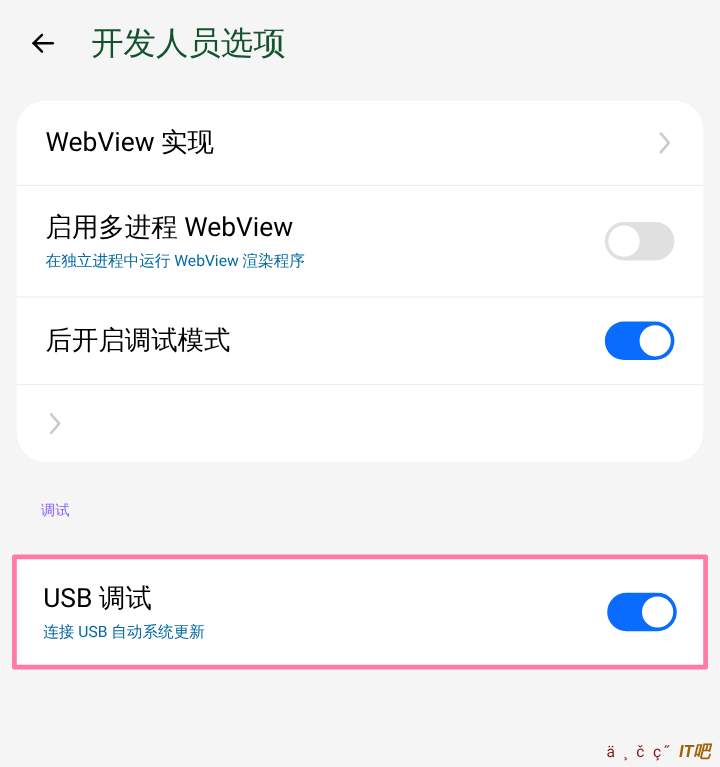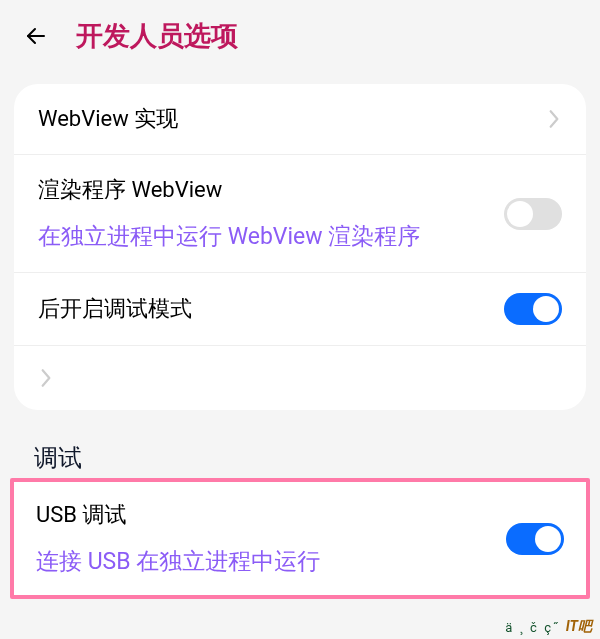--- a/index.html
+++ b/index.html
@@ -28,22 +28,22 @@
       align-items: center;
       justify-content: center;
       margin-right: 24px;
     }
     .back-arrow svg {
       width: 24px;
       height: 24px;
     }
     .header-title {
       font-size: 27px;
-      color: #be185d;
-      font-weight: 700;
+      color: #14532d;
+      font-weight: 400;
     }
     .card {
       background: #fff;
       border-radius: 24px;
       margin: 12px 14px 0 14px;
       overflow: hidden;
     }
     .row {
       display: flex;
       align-items: center;
@@ -56,23 +56,23 @@
     }
     .row-content {
       flex: 1;
     }
     .row-title {
       font-size: 22px;
       color: #000;
       font-weight: 400;
     }
     .row-desc {
-      font-size: 23px;
-      color: #8b5cf6;
-      margin-top: 16px;
+      font-size: 13px;
+      color: #0369a1;
+      margin-top: 4px;
     }
     .chevron {
       width: 16px;
       height: 24px;
       display: flex;
       align-items: center;
       justify-content: center;
       color: #ccc;
     }
     .chevron svg {
@@ -101,23 +101,23 @@
       top: 3px;
       transition: left 0.2s;
     }
     .toggle-off .toggle-knob {
       left: 3px;
     }
     .toggle-on .toggle-knob {
       left: 29px;
     }
     .section-label {
-      font-size: 24px;
-      color: #0f172a;
-      margin: 32px 0 4px 34px;
+      font-size: 12px;
+      color: #8b5cf6;
+      margin: 32px 0 28px 34px;
     }
     .highlighted {
       border: 4px solid #ff7aa8;
       background: #fff;
       margin: 0 10px 0 10px;
       border-radius: 2px;
     }
     .highlighted .row {
       border-bottom: none;
       padding: 18px 22px;
@@ -125,21 +125,21 @@
     .watermark {
       position: absolute;
       bottom: 3px;
       right: 8px;
       display: flex;
       align-items: center;
       gap: 6px;
     }
     .watermark-text {
       font-size: 13px;
-      color: #14532d;
+      color: #7f1d1d;
       letter-spacing: 2px;
     }
     .watermark-logo {
       font-size: 14px;
       color: #a16207;
       font-weight: bold;
       font-style: italic;
     }
   </style>
 </head>
@@ -163,21 +163,21 @@
     </div>
     <div class="chevron">
       <svg viewBox="0 0 10 18" fill="none" stroke="#ccc" stroke-width="2" stroke-linecap="round" stroke-linejoin="round">
         <polyline points="2 2 8 9 2 16"></polyline>
       </svg>
     </div>
   </div>
 
   <div class="row">
     <div class="row-content">
-      <div class="row-title">渲染程序 WebView</div>
+      <div class="row-title">启用多进程 WebView</div>
       <div class="row-desc">在独立进程中运行 WebView 渲染程序</div>
     </div>
     <div class="toggle toggle-off">
       <div class="toggle-knob"></div>
     </div>
   </div>
 
   <div class="row">
     <div class="row-content">
       <div class="row-title">后开启调试模式</div>
@@ -196,21 +196,21 @@
   </div>
 
 </div>
 
 <div class="section-label">调试</div>
 
 <div class="highlighted">
   <div class="row">
     <div class="row-content">
       <div class="row-title">USB 调试</div>
-      <div class="row-desc">连接 USB 在独立进程中运行</div>
+      <div class="row-desc">连接 USB 自动系统更新</div>
     </div>
     <div class="toggle toggle-on">
       <div class="toggle-knob"></div>
     </div>
   </div>
 </div>
 
 <div class="watermark">
   <span class="watermark-text">ä ¸ č   ç˝ </span>
   <span class="watermark-logo">IT吧</span>

